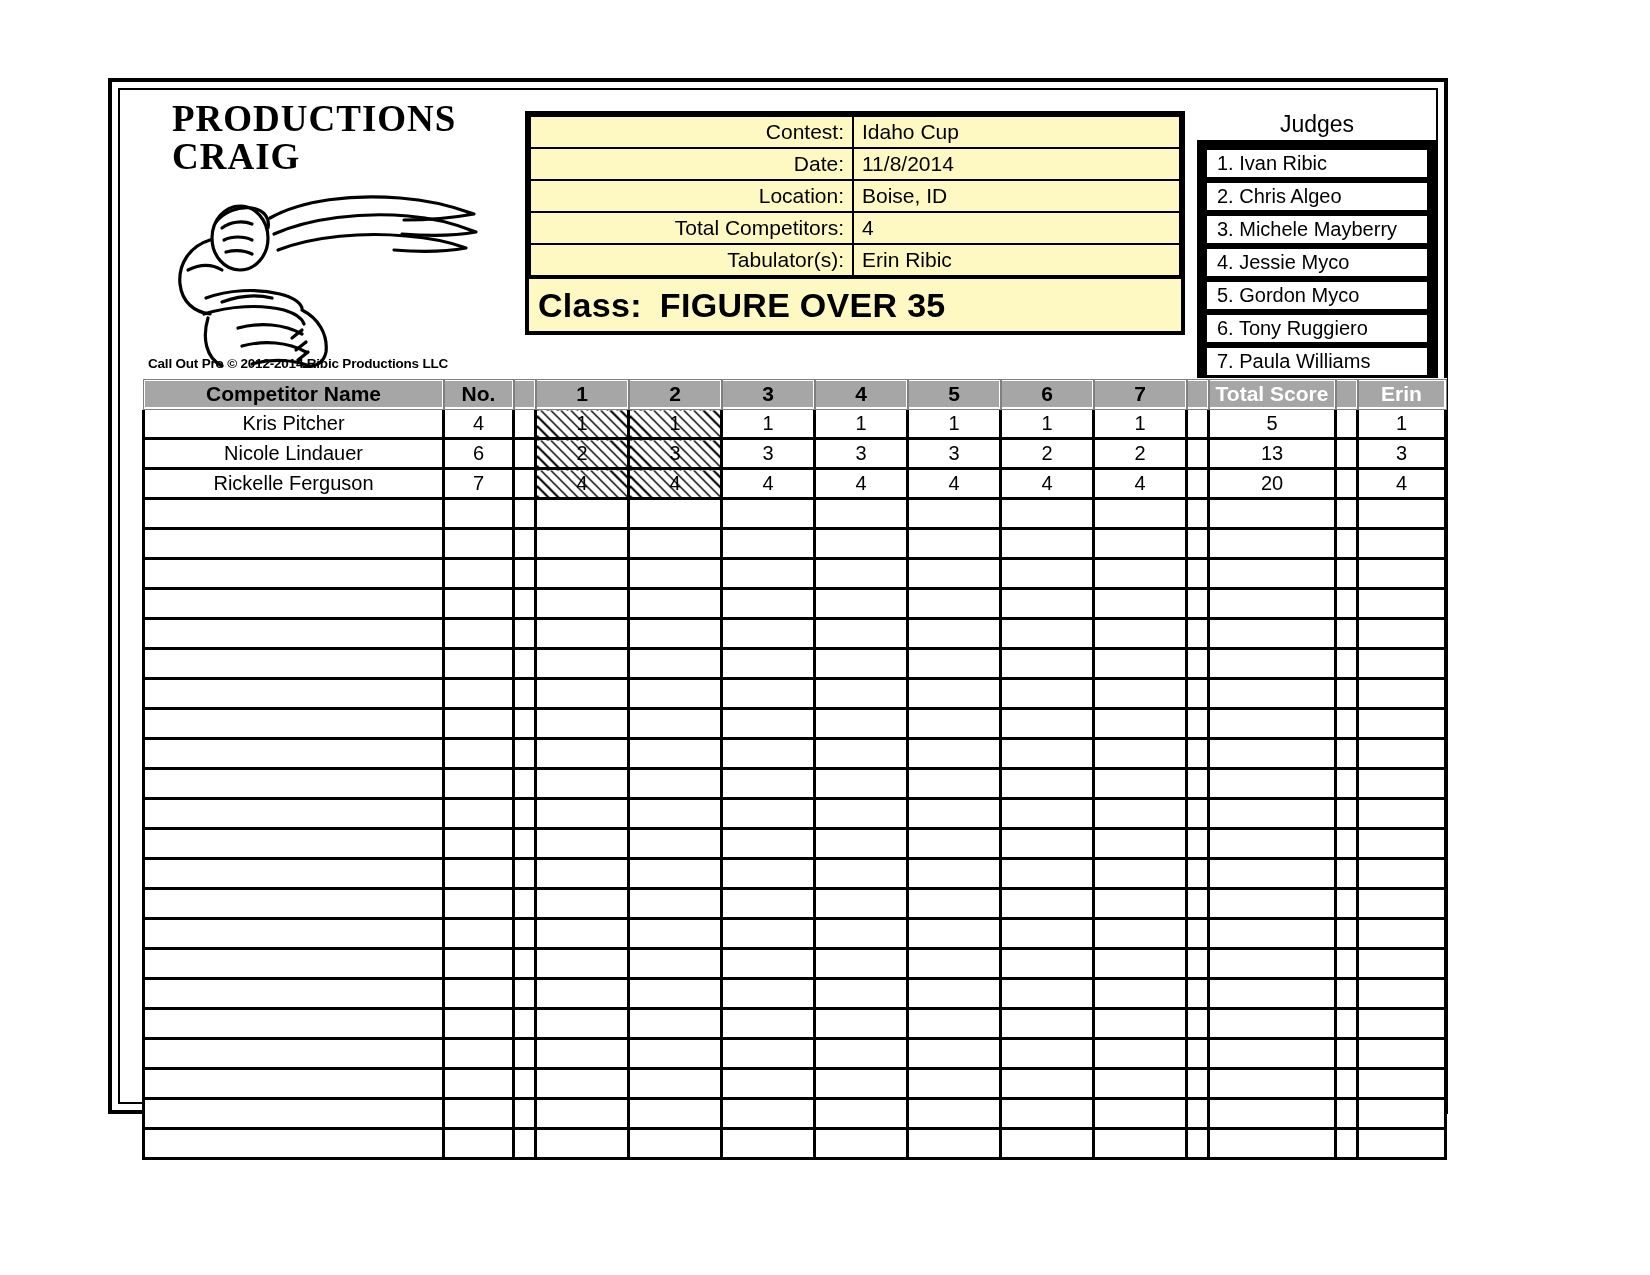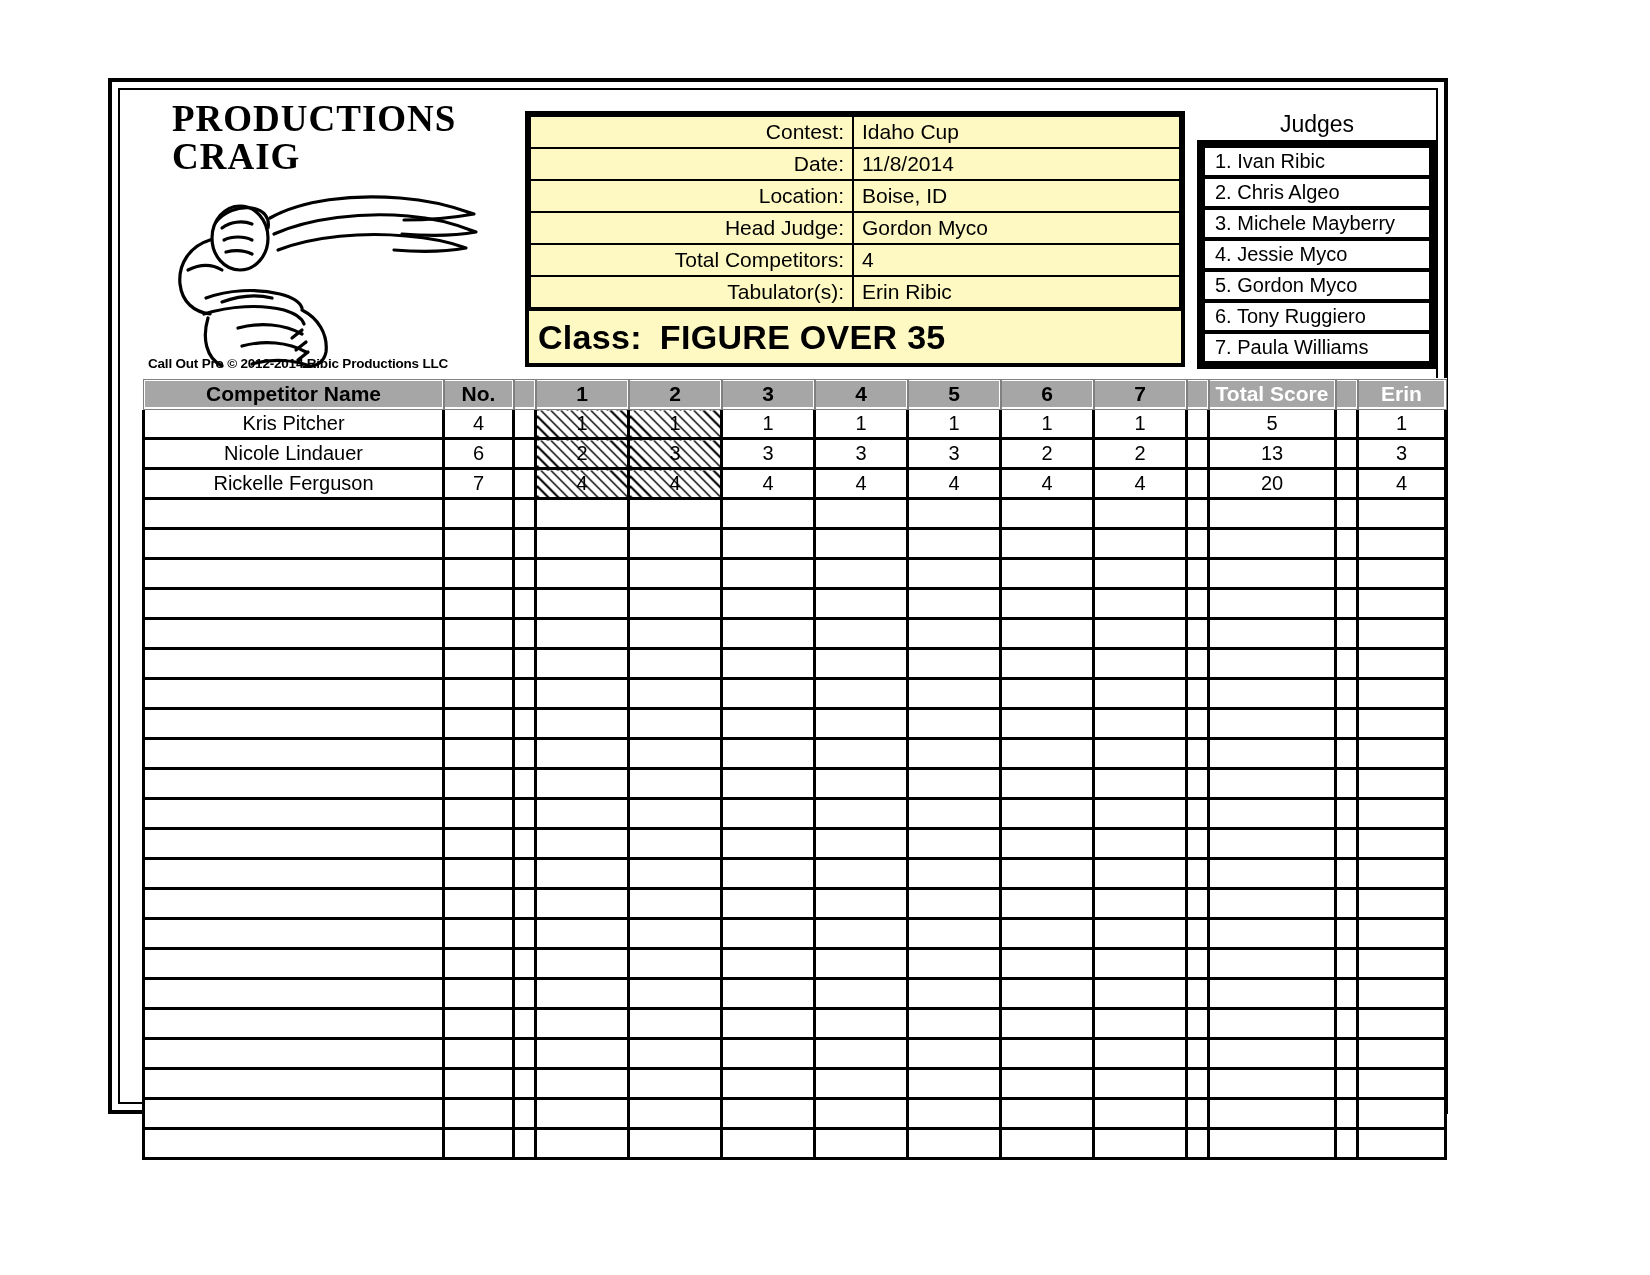--- a/index.html
+++ b/index.html
@@ -126,21 +126,21 @@
     width: 240px;
     border: 4px solid #000;
     box-sizing: border-box;
     background: #fff;
   }
   table.judges {
     border-collapse: collapse;
     width: 100%;
   }
   table.judges td {
-    border: 4px solid #000000;
+    border: 6px solid #000000;
     font-size: 20px;
     height: 27px;
     padding: 0 4px 0 10px;
     white-space: nowrap;
     font-family: "Liberation Sans", sans-serif;
   }
 
   
   #grid-wrap {
     position: absolute;
@@ -260,24 +260,20 @@
             <td class="info-label">Contest:</td>
             <td class="info-value">Idaho Cup</td>
           </tr>
           <tr>
             <td class="info-label">Date:</td>
             <td class="info-value">11/8/2014</td>
           </tr>
           <tr>
             <td class="info-label">Location:</td>
             <td class="info-value">Boise, ID</td>
-          </tr>
-          <tr>
-            <td class="info-label">Head Judge:</td>
-            <td class="info-value">Gordon Myco</td>
           </tr>
           <tr>
             <td class="info-label">Total Competitors:</td>
             <td class="info-value">4</td>
           </tr>
           <tr>
             <td class="info-label">Tabulator(s):</td>
             <td class="info-value">Erin Ribic</td>
           </tr>
           <tr id="class-row">

